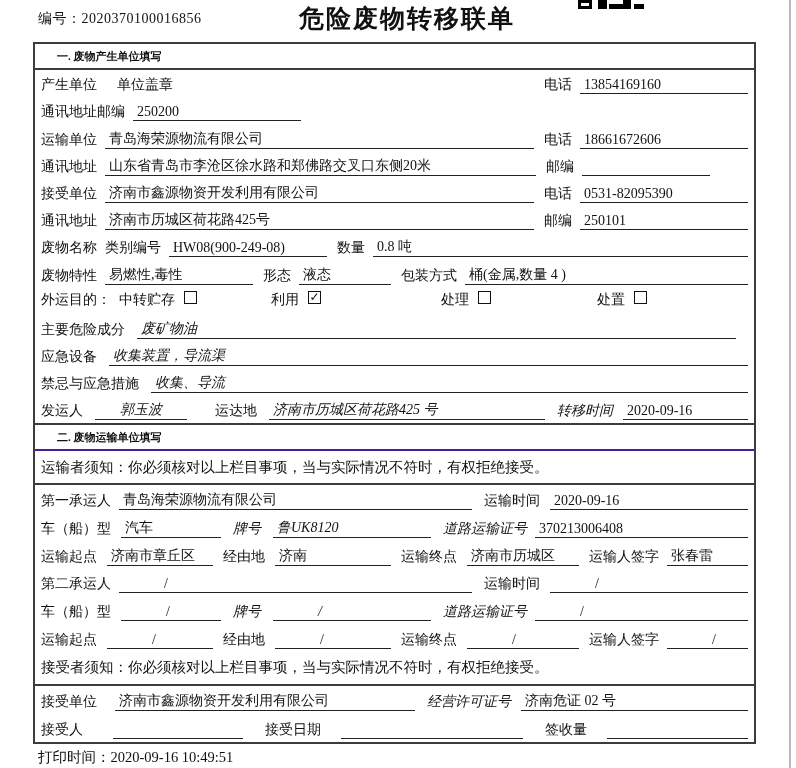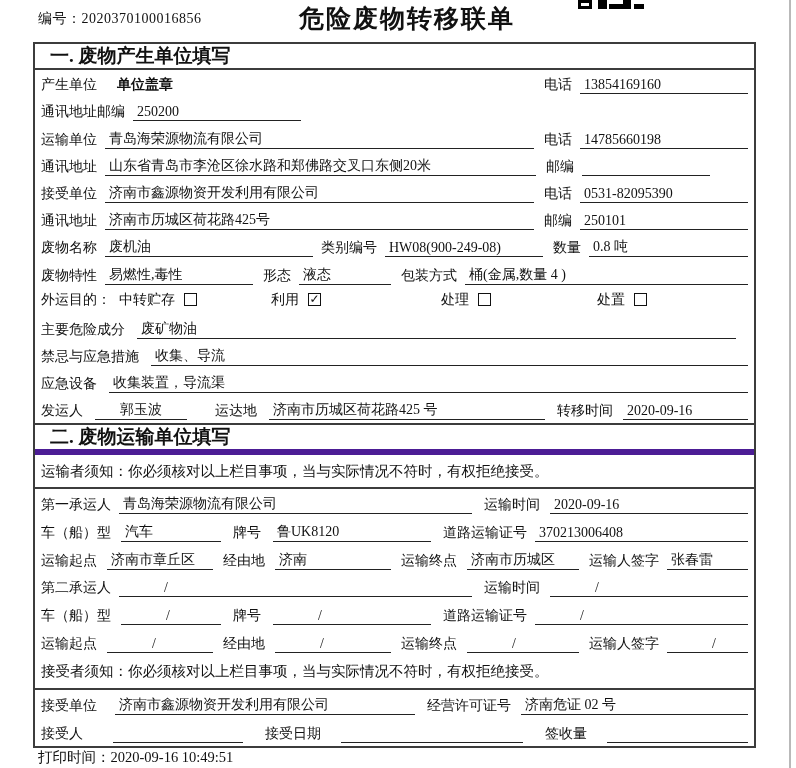--- a/index.html
+++ b/index.html
@@ -12,34 +12,34 @@
              font-size:25px;font-weight:700;letter-spacing:2px;padding-left:9px;}
   .qr{position:absolute;left:578px;top:0;width:66px;height:9px;}
   .qr div{position:absolute;background:#000;}
   .qr .q1{left:0;top:0;width:14px;height:9px;background:#fff;border:3px solid #000;box-sizing:border-box;}
   .qr .q2{left:20px;top:0;width:9px;height:9px;}
   .qr .q3{left:31px;top:4px;width:21px;height:5px;}
   .qr .q4{left:45px;top:0;width:8px;height:9px;}
   .qr .q5{left:56px;top:4px;width:10px;height:5px;}
   
   .form-table{position:absolute;left:33px;top:42px;width:723px;border:2px solid #3c3c3c;box-sizing:border-box;}
-  .sec-head{height:24px;display:flex;align-items:center;padding:0 15px;font-weight:700;font-size:19px;}
-  .sec-head.bordered{border-top:2px solid #3c3c3c;border-bottom:6px solid #4c1d95;}
+  .sec-head{height:24px;display:flex;align-items:center;padding:0 22px;font-weight:700;font-size:11px;}
+  .sec-head.bordered{border-top:2px solid #3c3c3c;border-bottom:2px solid #4c1d95;}
   .sec-head.first{border-bottom:2px solid #3c3c3c;}
   .note-row{height:32px;display:flex;align-items:center;padding:0 6px;border-bottom:2px solid #3c3c3c;font-size:14.5px;}
   .row{display:flex;align-items:flex-end;height:24.2px;padding:0 6px 3px 6px;box-sizing:content-box;white-space:nowrap;}
   .row2{height:24.7px;}
   .row3{height:25.2px;}
   .lbl{flex:0 0 auto;}
   .val{border-bottom:1px solid #222;padding:0 4px;flex:0 0 auto;box-sizing:border-box;min-height:17px;}
   .grow{flex:1 1 auto;}
   .spacer{flex:1 1 auto;}
   .slash{padding-left:45px;}
-  .ml8{margin-left:8px;}.ml10{margin-left:10px;}.ml12{margin-left:12px;}.ml20{margin-left:20px;font-weight:bold;}.ml28{margin-left:28px;}
-  .opt{display:flex;align-items:center;}
+  .ml8{margin-left:8px;}.ml10{margin-left:10px;}.ml12{margin-left:12px;font-style:italic;}.ml20{margin-left:20px;}.ml28{margin-left:28px;}
+  .opt{display:flex;}
   .opt .t{margin-right:9px;}
   .cb{width:13px;height:13px;border:1.5px solid #111;display:inline-flex;align-items:center;justify-content:center;
       font-size:12px;line-height:13px;box-sizing:border-box;margin-bottom:1px;}
   .print-line{position:absolute;left:38px;top:748px;font-size:14.5px;}
 </style>
 </head>
 <body>
 
 <div class="page">
 
@@ -70,21 +70,21 @@
     <div class="row">
       <span class="lbl">通讯地址</span>
       <span class="lbl">邮编</span>
       <span class="val ml8" style="width:168px">250200</span>
     </div>
 
     <div class="row">
       <span class="lbl">运输单位</span>
       <span class="val ml8 grow" style="margin-right:10px">青岛海荣源物流有限公司</span>
       <span class="lbl">电话</span>
-      <span class="val ml8" style="width:168px">14785660198</span>
+      <span class="val ml8" style="width:168px">18661672606</span>
     </div>
 
     <div class="row">
       <span class="lbl">通讯地址</span>
       <span class="val ml8 grow" style="margin-right:10px">山东省青岛市李沧区徐水路和郑佛路交叉口东侧20米</span>
       <span class="lbl">邮编</span>
       <span class="val ml8" style="width:128px"></span>
       <span style="flex:0 0 38px"></span>
     </div>
 
@@ -97,21 +97,20 @@
 
     <div class="row">
       <span class="lbl">通讯地址</span>
       <span class="val ml8 grow" style="margin-right:10px">济南市历城区荷花路425号</span>
       <span class="lbl">邮编</span>
       <span class="val ml8" style="width:168px">250101</span>
     </div>
 
     <div class="row">
       <span class="lbl">废物名称</span>
-      <span class="val ml8" style="width:208px">废机油</span>
       <span class="lbl ml8">类别编号</span>
       <span class="val ml8" style="width:158px">HW08(900-249-08)</span>
       <span class="lbl ml10">数量</span>
       <span class="val ml8 grow">0.8 吨</span>
     </div>
 
     <div class="row">
       <span class="lbl">废物特性</span>
       <span class="val ml8" style="width:148px">易燃性,毒性</span>
       <span class="lbl ml10">形态</span>
@@ -139,27 +138,27 @@
         <span class="cb"></span>
       </span>
     </div>
 
     <div class="row">
       <span class="lbl">主要危险成分</span>
       <span class="val ml12 grow" style="margin-right:12px">废矿物油</span>
     </div>
 
     <div class="row">
+      <span class="lbl">应急设备</span>
+      <span class="val ml12 grow">收集装置，导流渠</span>
+    </div>
+
+    <div class="row">
       <span class="lbl">禁忌与应急措施</span>
       <span class="val ml12 grow">收集、导流</span>
-    </div>
-
-    <div class="row">
-      <span class="lbl">应急设备</span>
-      <span class="val ml12 grow">收集装置，导流渠</span>
     </div>
 
     <div class="row">
       <span class="lbl">发运人</span>
       <span class="val ml12" style="width:92px;text-align:center">郭玉波</span>
       <span class="lbl ml28">运达地</span>
       <span class="val ml12" style="width:276px">济南市历城区荷花路425 号</span>
       <span class="lbl ml12">转移时间</span>
       <span class="val ml10 grow">2020-09-16</span>
     </div>

